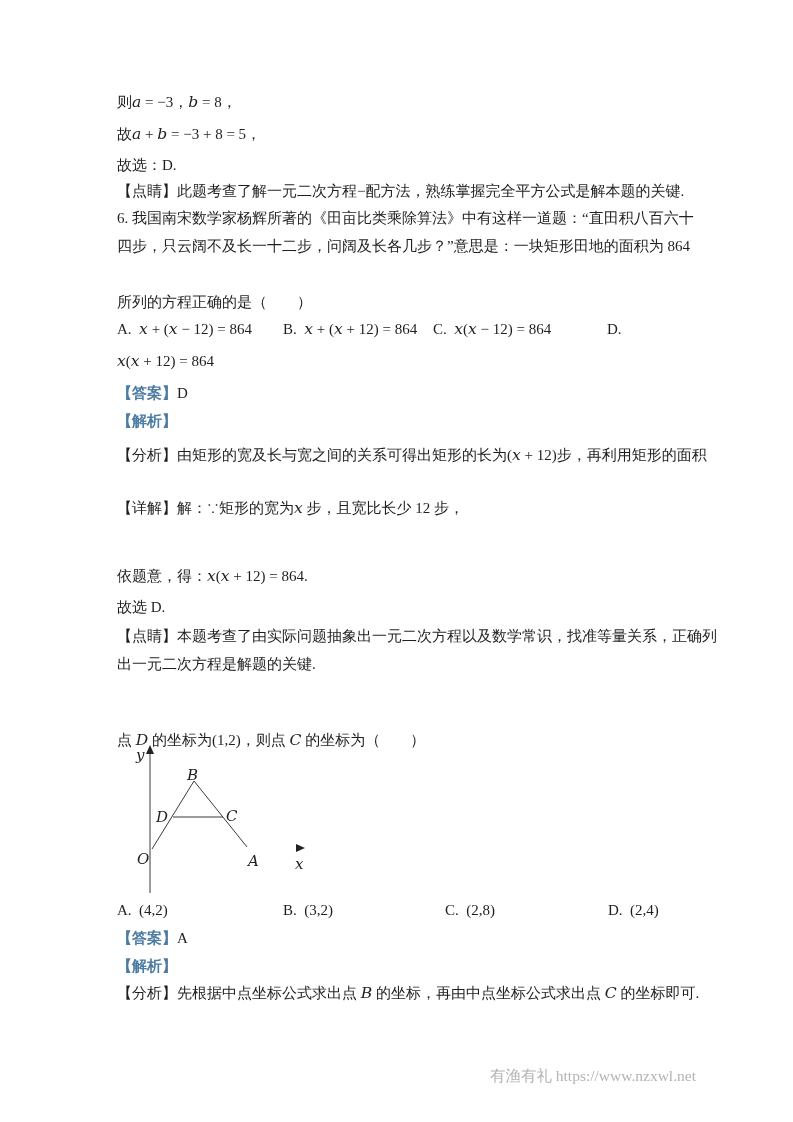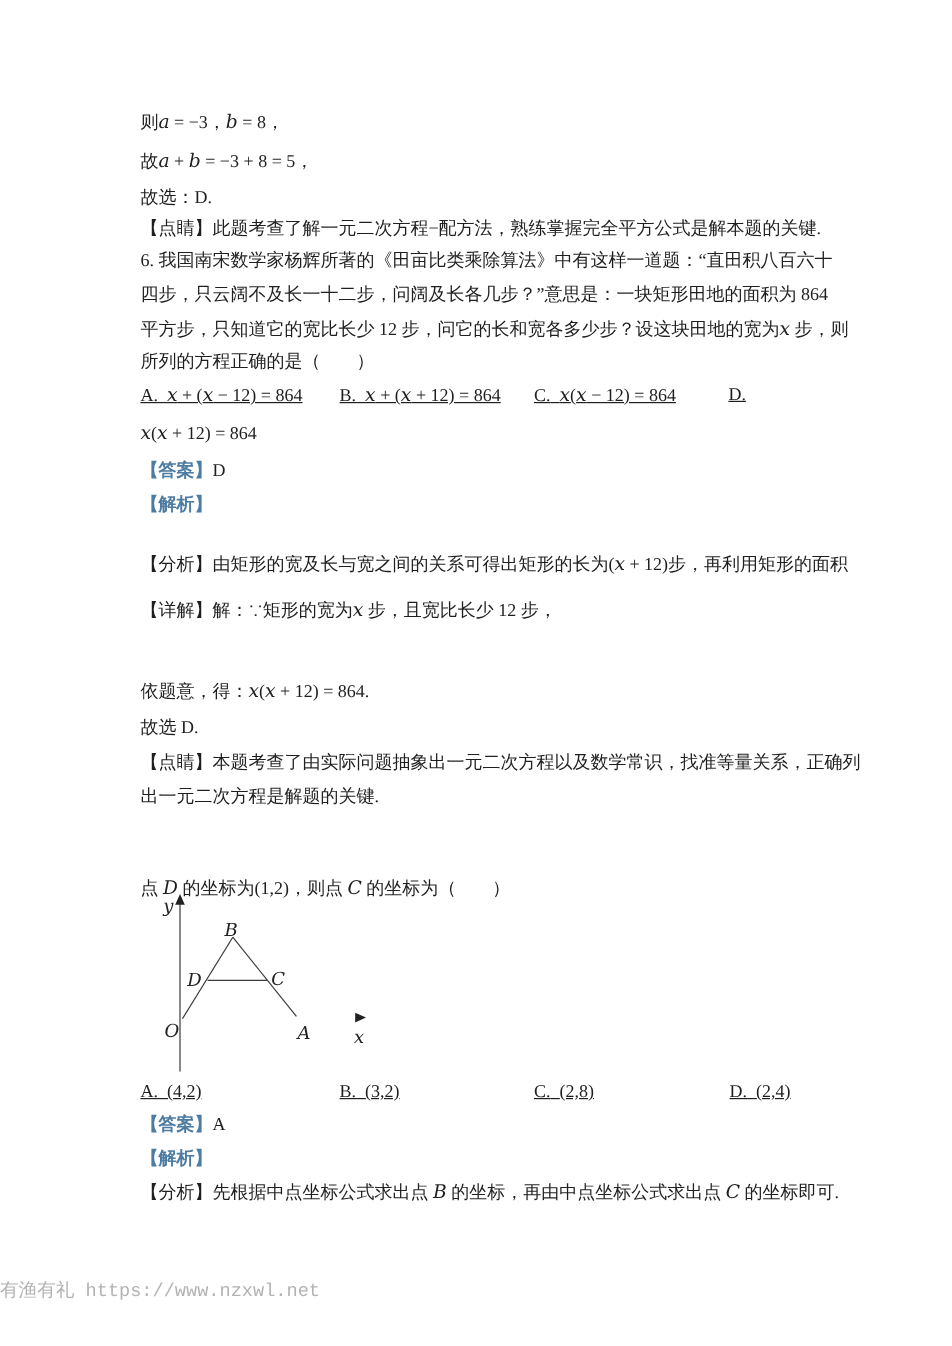--- a/index.html
+++ b/index.html
@@ -20,67 +20,66 @@
     line-height:28px;
     white-space:nowrap;
   }
   .m {
     font-family:"DejaVu Serif",serif;
     font-style:italic;
     font-size:1.04em;
   }
   .blue { color:var(--label-blue,#4d7ca3);font-weight:bold; }
   .opts { position:relative; }
-  .opt { position:absolute; top:0; white-space:nowrap;text-decoration:underline; }
+  .opt { position:absolute; top:0; white-space:nowrap; }
   .figure { position:absolute; left:130px; top:740px; }
   .figure line { stroke:#3a3a3a; stroke-width:1; }
   .figure polygon { fill:#222; }
   .figure text {
     font-family:"DejaVu Serif",serif;
     font-style:italic;
     font-size:15px;
     fill:#222;
   }
   .footer {
     position:absolute;
     left:0; top:1062px;
     width:696px;
-    text-align:left;
+    text-align:right;
     color:var(--footer-gray,#b3b3b3);
     font-size:15.5px;
-    font-family:Liberation Mono, monospace;
+    font-family:Liberation Serif, serif;
     line-height:28px;
   }
 </style>
 </head>
 <body>
 
 <div class="page">
 
   <div class="ln" style="top:88px"><span>则</span><span class="m">a</span><span> = −3，</span><span class="m">b</span><span> = 8，</span></div>
   <div class="ln" style="top:120px"><span>故</span><span class="m">a</span><span> + </span><span class="m">b</span><span> = −3 + 8 = 5，</span></div>
   <div class="ln" style="top:151px"><span>故选：D.</span></div>
   <div class="ln" style="top:177px"><span>【点睛】此题考查了解一元二次方程−配方法，熟练掌握完全平方公式是解本题的关键.</span></div>
 
   <div class="ln" style="top:204px"><span>6. 我国南宋数学家杨辉所著的《田亩比类乘除算法》中有这样一道题：“直田积八百六十</span></div>
   <div class="ln" style="top:232px"><span>四步，只云阔不及长一十二步，问阔及长各几步？”意思是：一块矩形田地的面积为 864</span></div>
-  <div class="ln" style="top:260px"><span>平方步，只知道它的宽比长少 12 步，问它的长和宽各多少步？设这块田地的宽为</span><span class="m">x</span><span> 步，则</span></div>
   <div class="ln" style="top:288px"><span>所列的方程正确的是（　　）</span></div>
 
   <div class="ln opts" style="top:315px">
     <span class="opt" style="left:0"><span>A.</span>&nbsp; <span><span class="m">x</span><span> + (</span><span class="m">x</span><span> − 12) = 864</span></span></span>
     <span class="opt" style="left:166px"><span>B.</span>&nbsp; <span><span class="m">x</span><span> + (</span><span class="m">x</span><span> + 12) = 864</span></span></span>
-    <span class="opt" style="left:328px"><span>C.</span>&nbsp; <span><span class="m">x</span><span>(</span><span class="m">x</span><span> − 12) = 864</span></span></span>
+    <span class="opt" style="left:316px"><span>C.</span>&nbsp; <span><span class="m">x</span><span>(</span><span class="m">x</span><span> − 12) = 864</span></span></span>
     <span class="opt" style="left:490px"><span>D.</span></span>
   </div>
   <div class="ln" style="top:347px"><span class="m">x</span><span>(</span><span class="m">x</span><span> + 12) = 864</span></div>
 
   <div class="ln" style="top:379px"><span class="blue">【答案】</span><span>D</span></div>
   <div class="ln" style="top:407px"><span class="blue">【解析】</span></div>
-  <div class="ln" style="top:456px"><span>【分析】由矩形的宽及长与宽之间的关系可得出矩形的长为(</span><span class="m">x</span><span> + 12)步，再利用矩形的面积</span></div>
+  <div class="ln" style="top:441px"><span>【分析】由矩形的宽及长与宽之间的关系可得出矩形的长为(</span><span class="m">x</span><span> + 12)步，再利用矩形的面积</span></div>
   <div class="ln" style="top:494px"><span>【详解】解：∵矩形的宽为</span><span class="m">x</span><span> 步，且宽比长少 12 步，</span></div>
   <div class="ln" style="top:562px"><span>依题意，得：</span><span class="m">x</span><span>(</span><span class="m">x</span><span> + 12) = 864.</span></div>
   <div class="ln" style="top:622px"><span>【点睛】本题考查了由实际问题抽象出一元二次方程以及数学常识，找准等量关系，正确列</span></div>
   <div class="ln" style="top:593px"><span>故选 D.</span></div>
   <div class="ln" style="top:650px"><span>出一元二次方程是解题的关键.</span></div>
 
   <div class="ln" style="top:726px"><span>点 </span><span class="m">D</span><span> 的坐标为(1,2)，则点 </span><span class="m">C</span><span> 的坐标为（　　）</span></div>
 
   <svg class="figure" width="220" height="160" viewBox="0 0 220 160">
 

